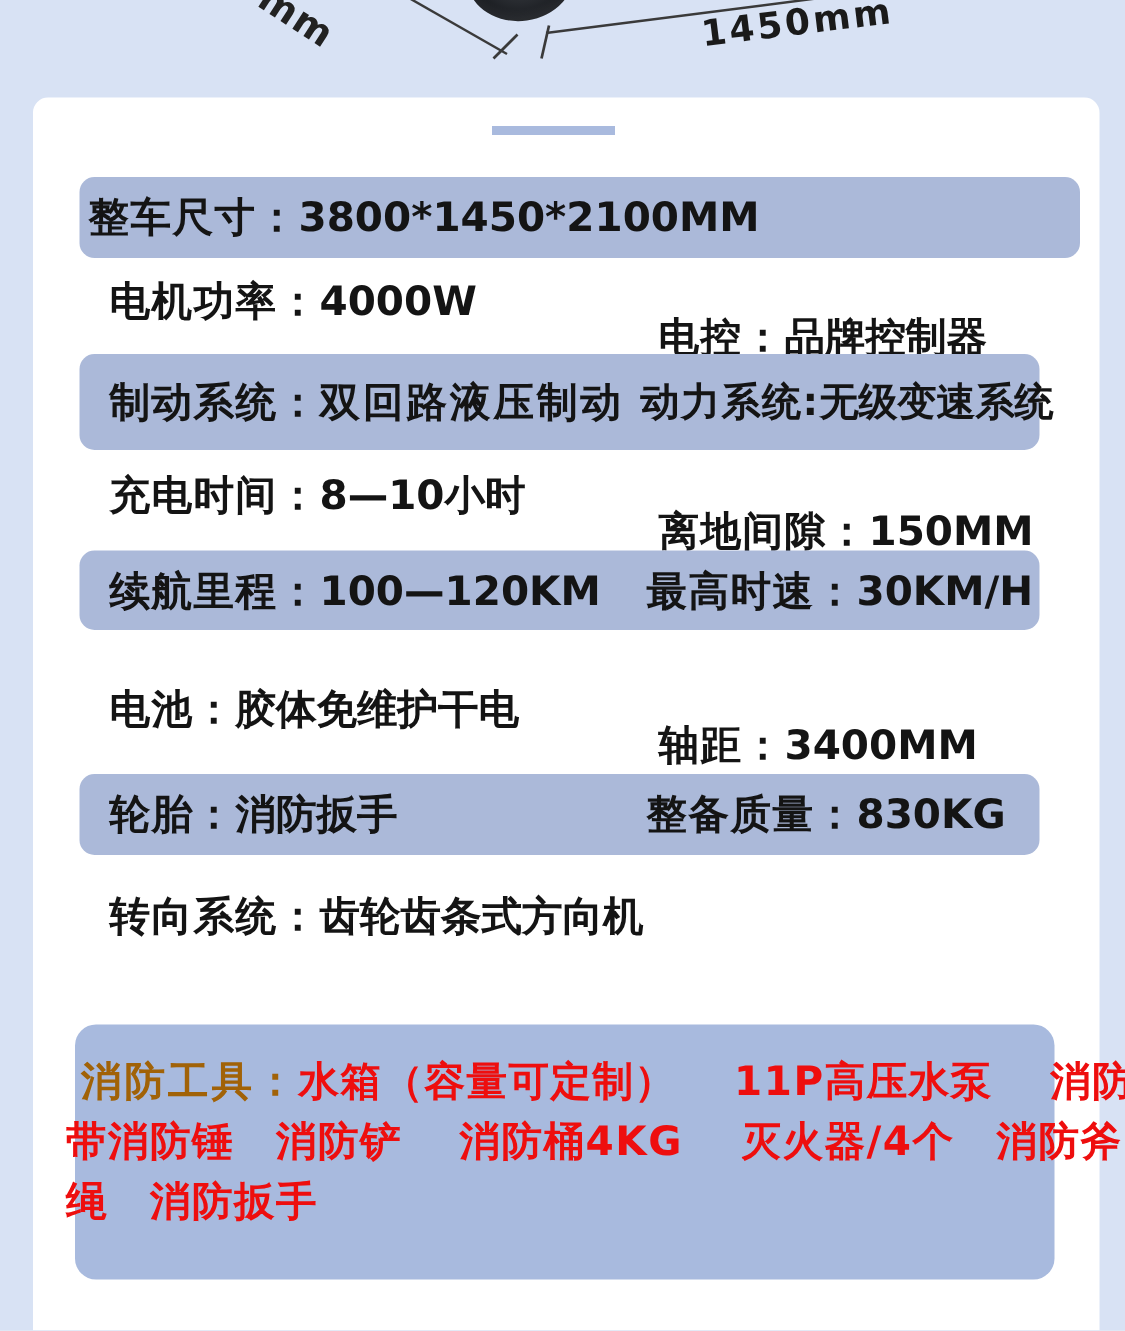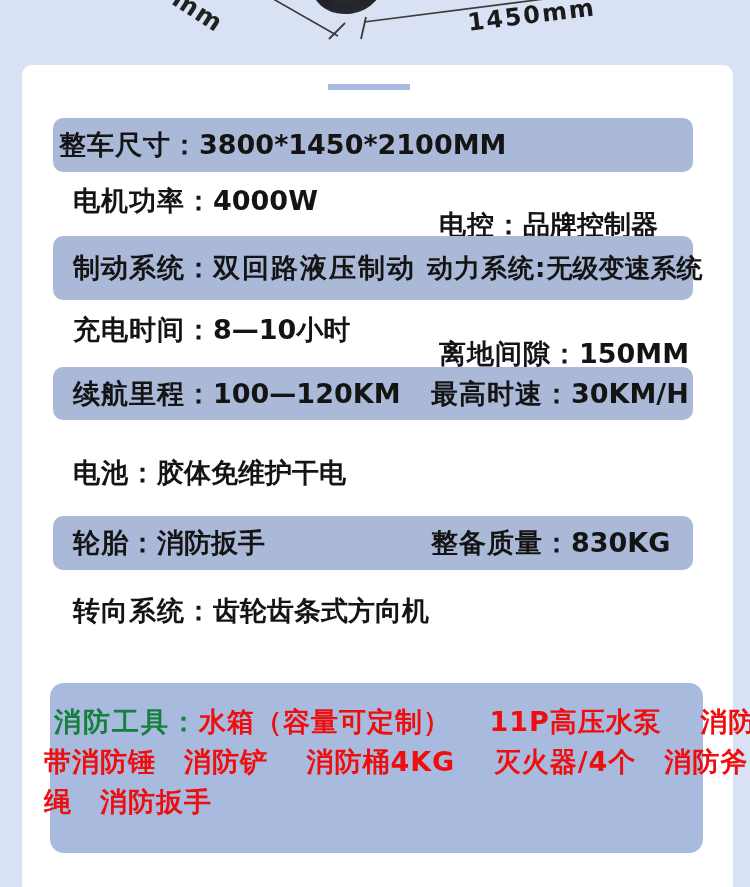--- a/index.html
+++ b/index.html
@@ -44,21 +44,21 @@
   .lbl{font-weight:700;letter-spacing:1px;}
   .val{font-weight:700;letter-spacing:0;}
   .row.compact .cell.left .val{letter-spacing:2px;}
   
   .fire-box{
     position:absolute;left:50px;top:683px;width:653px;height:170px;
     background:#a8bade;border-radius:14px;
   }
   .fire-text{position:absolute;left:44px;top:702px;width:660px;font-size:27px;line-height:40px;}
   .fire-line{white-space:nowrap;height:40px;}
-  .fire-label{color:#15803d;font-weight:700;letter-spacing:2px;padding-left:10px;}
+  .fire-label{color:#a16207;font-weight:700;letter-spacing:2px;padding-left:10px;}
   .fire-red{color:#ee0e0e;font-weight:700;letter-spacing:1px;}
 </style>
 </head>
 <body>
 
 <div class="page">
 
   <div class="photo">
     <div class="tire"></div>
     <svg class="dim-lines" width="750" height="65" viewBox="0 0 750 65">
@@ -68,21 +68,21 @@
       <line x1="364" y1="22" x2="552" y2="-2" stroke="#3a3a3a" stroke-width="1.6"></line>
     </svg>
     <span class="dim-partial">mm</span>
     <span class="dim-1450">1450mm</span>
   </div>
 
   <div class="panel">
     <div class="divider"></div>
   </div>
 
-  <div class="row bar r0" style="top:118px;height:54px;">
+  <div class="row bar r0" style="top:118px;height:54px;padding-left:27px;">
     <div class="cell left">
       <span class="lbl">整车尺寸：</span><span class="val">3800*1450*2100MM</span>
     </div>
   </div>
 
   <div class="row plain" style="top:179px;height:44px;">
     <div class="cell left">
       <span class="lbl">电机功率：</span><span class="val">4000W</span>
     </div>
     <div class="cell right">
@@ -114,20 +114,23 @@
     </div>
     <div class="cell right">
       <span class="lbl">最高时速：</span><span class="val">30KM/H</span>
     </div>
   </div>
 
   <div class="row plain" style="top:451px;height:44px;">
     <div class="cell left">
       <span class="lbl">电池：</span><span class="val">胶体免维护干电</span>
     </div>
+    <div class="cell right">
+      <span class="lbl">轴距：</span><span class="val">3400MM</span>
+    </div>
   </div>
 
   <div class="row bar" style="top:516px;height:54px;">
     <div class="cell left">
       <span class="lbl">轮胎：</span><span class="val">消防扳手</span>
     </div>
     <div class="cell right">
       <span class="lbl">整备质量：</span><span class="val">830KG</span>
     </div>
   </div>

